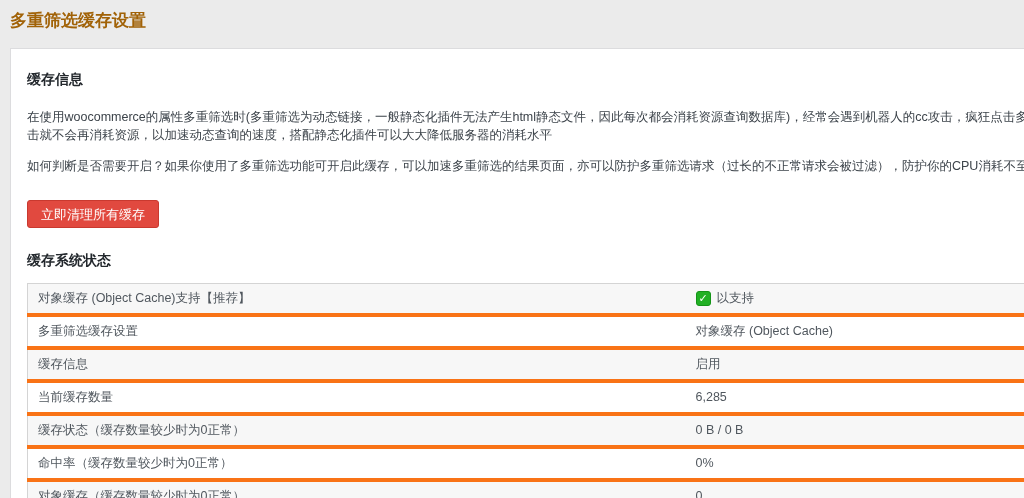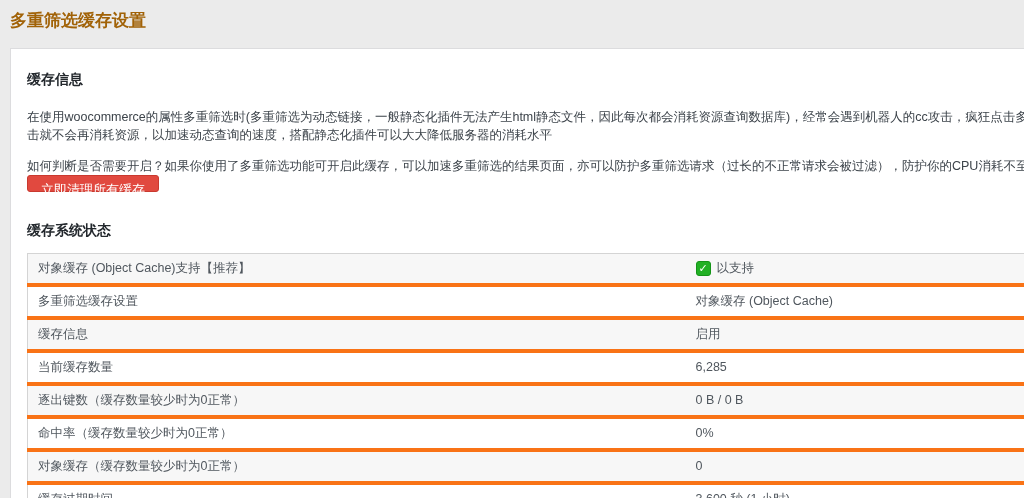--- a/index.html
+++ b/index.html
@@ -36,22 +36,23 @@
   .para {
     font-size: 12.5px;
     line-height: 18px;
     color: #3c434a;
     white-space: nowrap;   
   }
   .para-block { margin-top: 19px; }
   .para-2     { margin-top: 13px; }
   .clear-cache-btn {
     display: inline-block;
+    margin-top: 25px;
     padding: 0 13px;
-    height: 17px;
+    height: 28px;
     line-height: 28px;
     background: #e1493f;
     border: 1px solid #c9392f;
     border-radius: 3px;
     color: #ffffff;
     font-size: 13px;
     font-family: inherit;
     cursor: pointer;
   }
   .status-table {
@@ -123,21 +124,21 @@
       </tr>
       <tr>
         <td class="label-cell">缓存信息</td>
         <td>启用</td>
       </tr>
       <tr>
         <td class="label-cell">当前缓存数量</td>
         <td>6,285</td>
       </tr>
       <tr>
-        <td class="label-cell">逐出键数（缓存数量较少时为0正常）</td>
+        <td class="label-cell">缓存状态（缓存数量较少时为0正常）</td>
         <td>0 B / 0 B</td>
       </tr>
       <tr>
         <td class="label-cell">命中率（缓存数量较少时为0正常）</td>
         <td>0%</td>
       </tr>
       <tr>
         <td class="label-cell">对象缓存（缓存数量较少时为0正常）</td>
         <td>0</td>
       </tr>

